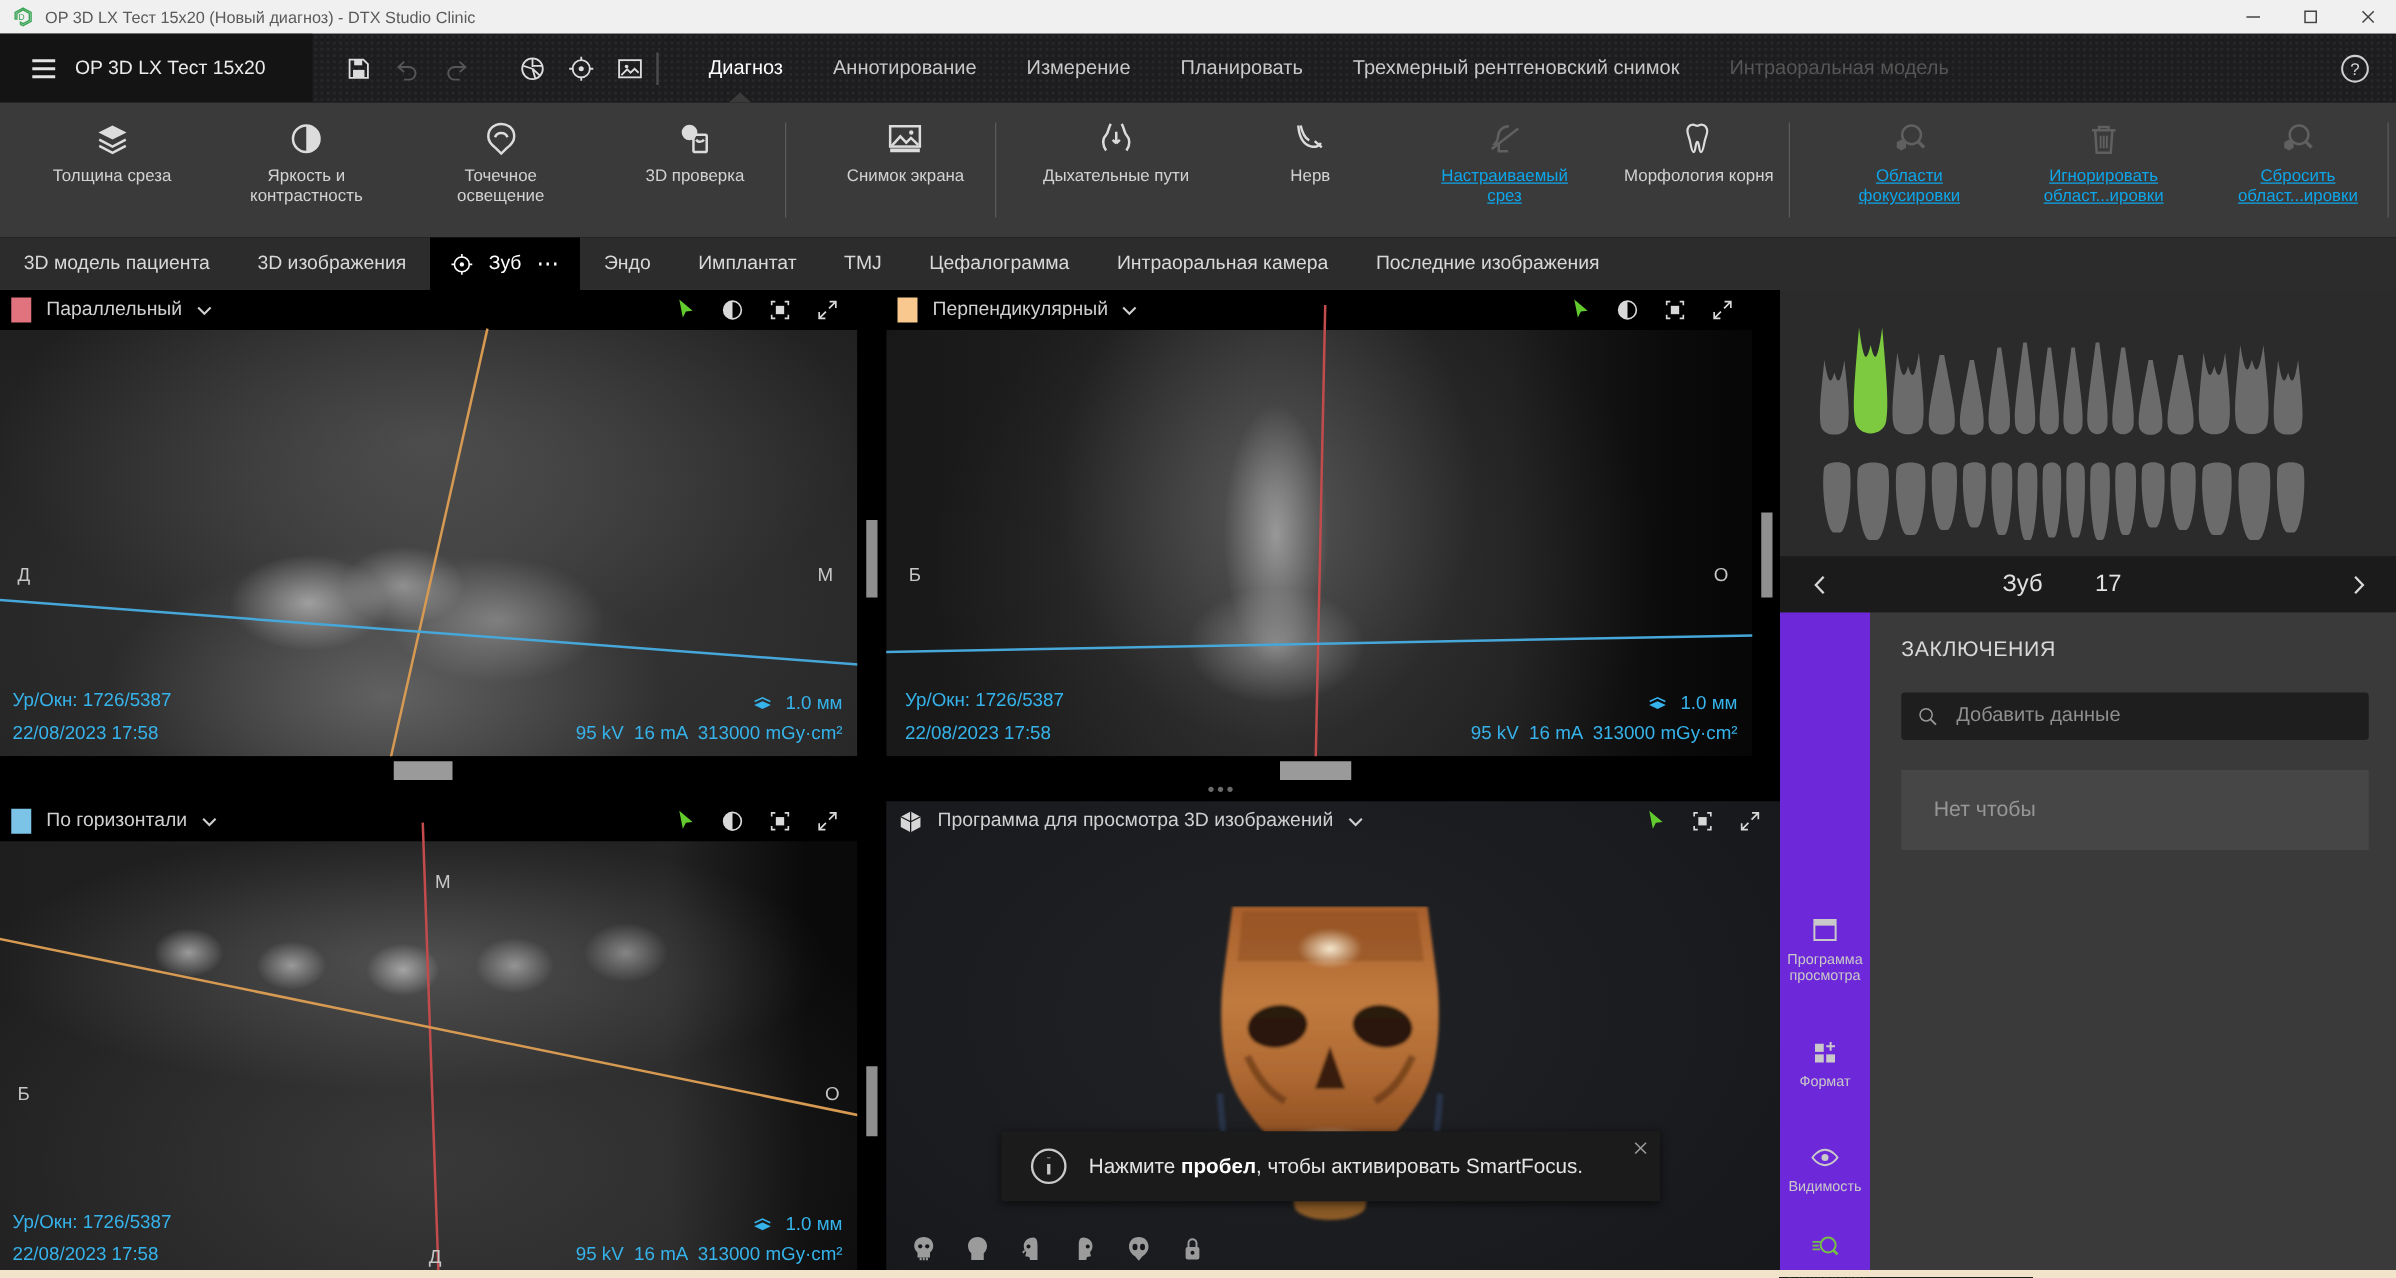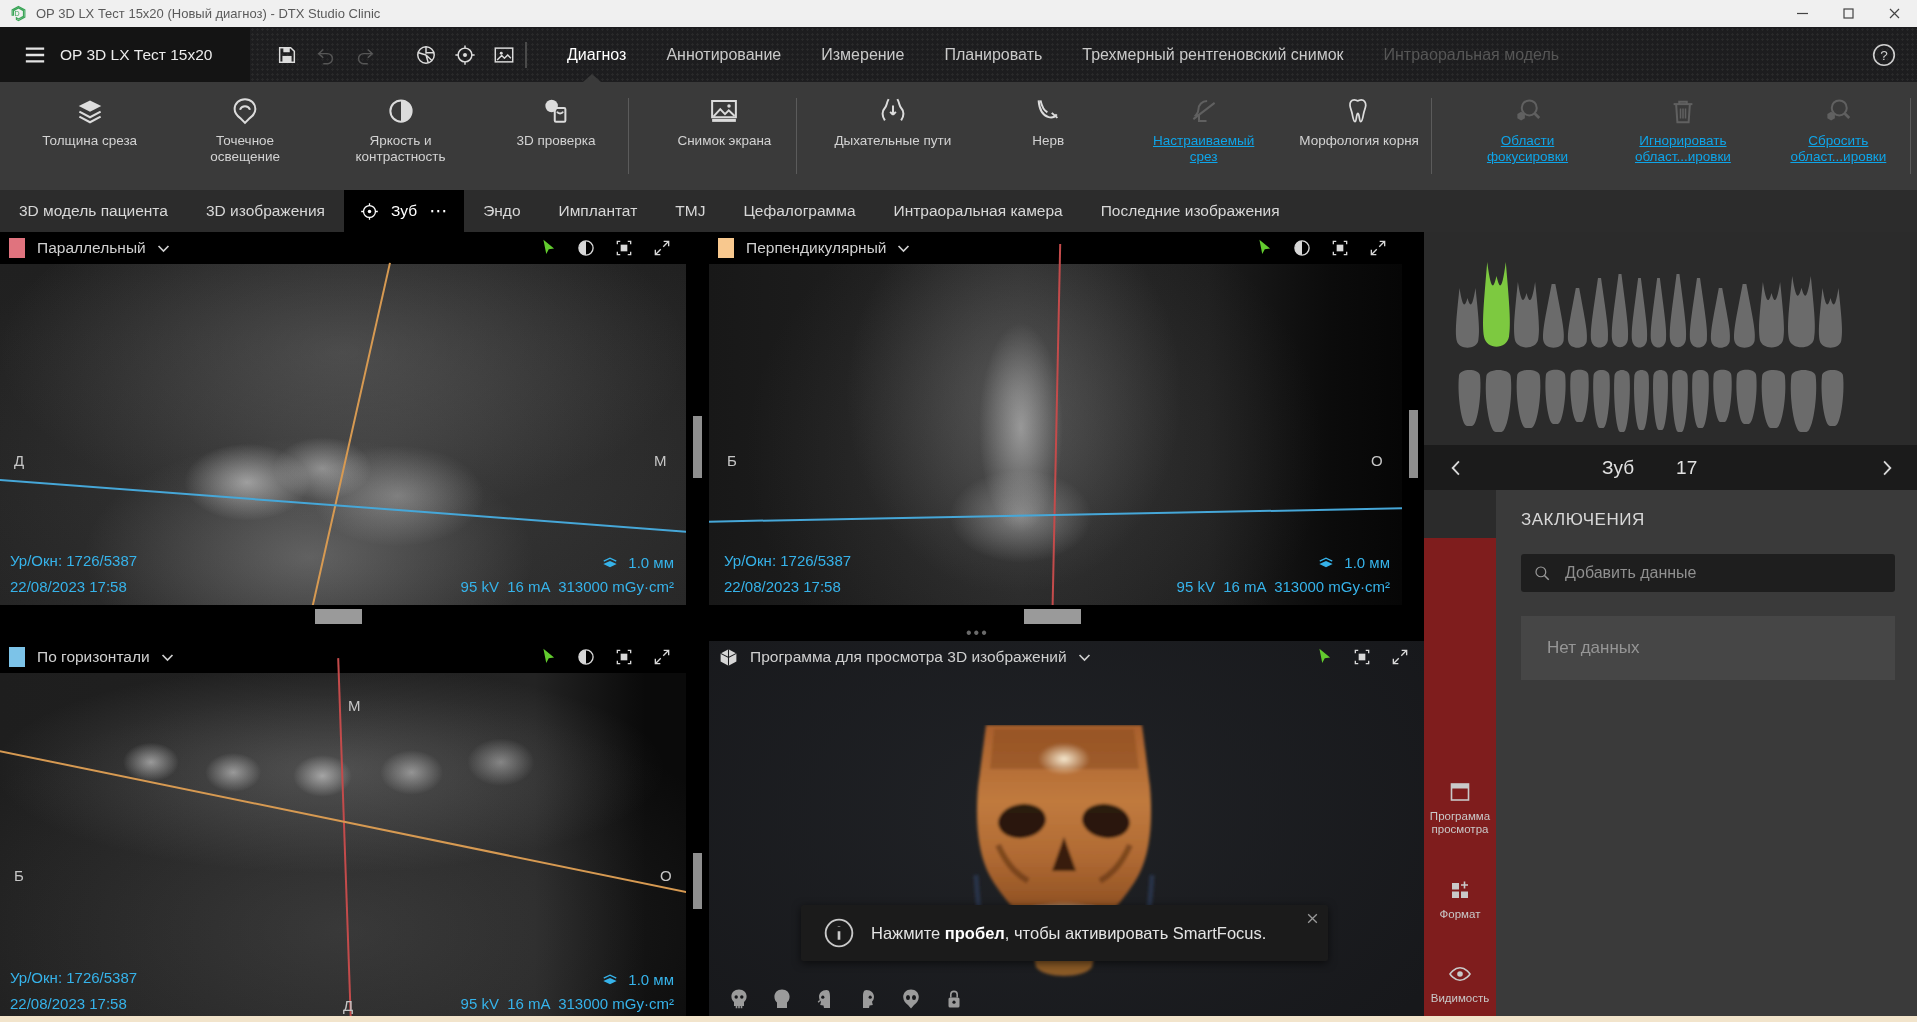--- a/index.html
+++ b/index.html
@@ -108,21 +108,21 @@
 
   
   .sidebar{position:absolute;left:1424px;top:232px;width:493px;height:784px;background:#2b2b2b;}
   .teeth-wrap{position:absolute;left:30px;top:14px;}
   .tooth-nav{position:absolute;left:0;top:213px;width:100%;height:45px;background:#1b1b1b;
              display:flex;align-items:center;color:#e2e2e2;}
   .tn-chev{width:20px;height:20px;color:#d8d8d8;}
   .tn-left{margin-left:22px;} .tn-right{margin-left:auto;margin-right:20px;}
   .tn-label{font-size:19px;margin-left:136px;}
   .tn-num{font-size:19px;margin-left:42px;}
-  .side-strip{position:absolute;left:0;top:258px;width:72px;bottom:0;background:#7f1d1d;margin-top:48px;}
+  .side-strip{position:absolute;left:0;top:258px;width:72px;bottom:0;background:#6d28d9;}
   .strip-item{position:absolute;left:0;width:72px;display:flex;flex-direction:column;align-items:center;gap:6px;color:#c9c9c9;}
   .strip-item .sico{width:24px;height:24px;}
   .strip-item .slabel{font-size:11.5px;line-height:13px;text-align:center;}
   .strip-item.active{color:#76c043;}
   .side-panel{position:absolute;left:72px;top:258px;right:0;bottom:0;background:#3a3a3a;}
   .panel-title{position:absolute;left:25px;top:20px;font-size:17px;letter-spacing:.5px;color:#d8d8d8;}
   .searchbox{position:absolute;left:25px;top:64px;width:374px;height:38px;background:#1e1e1e;border-radius:3px;
              display:flex;align-items:center;padding:0 12px;gap:12px;}
   .searchbox .sico{width:18px;height:18px;color:#9a9a9a;flex:0 0 auto;}
   .searchbox input{background:transparent;border:none;outline:none;color:#cfcfcf;font-size:16px;width:100%;
@@ -235,34 +235,34 @@
             <path d="M12 3.5 21 8l-9 4.5L3 8z" fill="currentColor"></path>
             <path d="M3.5 12.5 12 17l8.5-4.5" stroke="currentColor" fill="none" stroke-width="1.6"></path>
             <path d="M3.5 16.5 12 21l8.5-4.5" stroke="currentColor" fill="none" stroke-width="1.6"></path>
           </svg>
         </div>
         <div class="tlabel">Толщина среза</div>
       </div>
       <div class="tbtn">
         <div class="tico">
           <svg class="" viewBox="0 0 24 24">
+            <circle cx="12" cy="12" r="8.5" stroke="currentColor" fill="none" stroke-width="1.6"></circle>
+            <path d="M12 3.5a8.5 8.5 0 0 1 0 17z" fill="currentColor"></path>
+          </svg>
+        </div>
+        <div class="tlabel">Яркость и контрастность</div>
+      </div>
+      <div class="tbtn">
+        <div class="tico">
+          <svg class="" viewBox="0 0 24 24">
             <path d="M12 2.5c4.7 0 8.3 3.4 8.3 7.9 0 3.3-2.2 5.6-4.5 7.3L12 21.5l-3.8-3.8C5.9 16 3.7 13.7 3.7 10.4 3.7 5.9 7.3 2.5 12 2.5z" stroke="currentColor" fill="none" stroke-width="1.6"></path>
             <path d="M8 11a4.3 4.3 0 0 1 8 0" stroke="currentColor" fill="none" stroke-width="1.6"></path>
           </svg>
         </div>
         <div class="tlabel">Точечное освещение</div>
-      </div>
-      <div class="tbtn">
-        <div class="tico">
-          <svg class="" viewBox="0 0 24 24">
-            <circle cx="12" cy="12" r="8.5" stroke="currentColor" fill="none" stroke-width="1.6"></circle>
-            <path d="M12 3.5a8.5 8.5 0 0 1 0 17z" fill="currentColor"></path>
-          </svg>
-        </div>
-        <div class="tlabel">Яркость и контрастность</div>
       </div>
       <div class="tbtn">
         <div class="tico">
           <svg class="" viewBox="0 0 24 24">
             <circle cx="8.5" cy="8" r="5" fill="currentColor"></circle>
             <rect x="11" y="9.5" width="8.5" height="11" rx="1" stroke="currentColor" fill="none" stroke-width="1.6"></rect>
             <path d="M12.8 12.5a2.8 2.8 0 0 0 4.9 0" stroke="currentColor" fill="none" stroke-width="1.6"></path>
           </svg>
         </div>
         <div class="tlabel">3D проверка</div>
@@ -768,19 +768,19 @@
       <div class="searchbox">
         <span class="sico" id="search-ico">
             <svg class="" viewBox="0 0 24 24">
               <circle cx="10.5" cy="10.5" r="6.5" stroke="currentColor" fill="none" stroke-width="1.6"></circle>
               <path d="M15.3 15.3 21 21" stroke="currentColor" stroke-width="2"></path>
             </svg>
           </span>
         <input type="text" placeholder="Добавить данные" style="">
       </div>
       <div class="emptybox">
-        <span>Нет данных</span>
+        <span>Нет чтобы</span>
       </div>
     </div>
   </div>
 
   <div class="footer-strip"></div>
 </div>
 
 </body></html>

